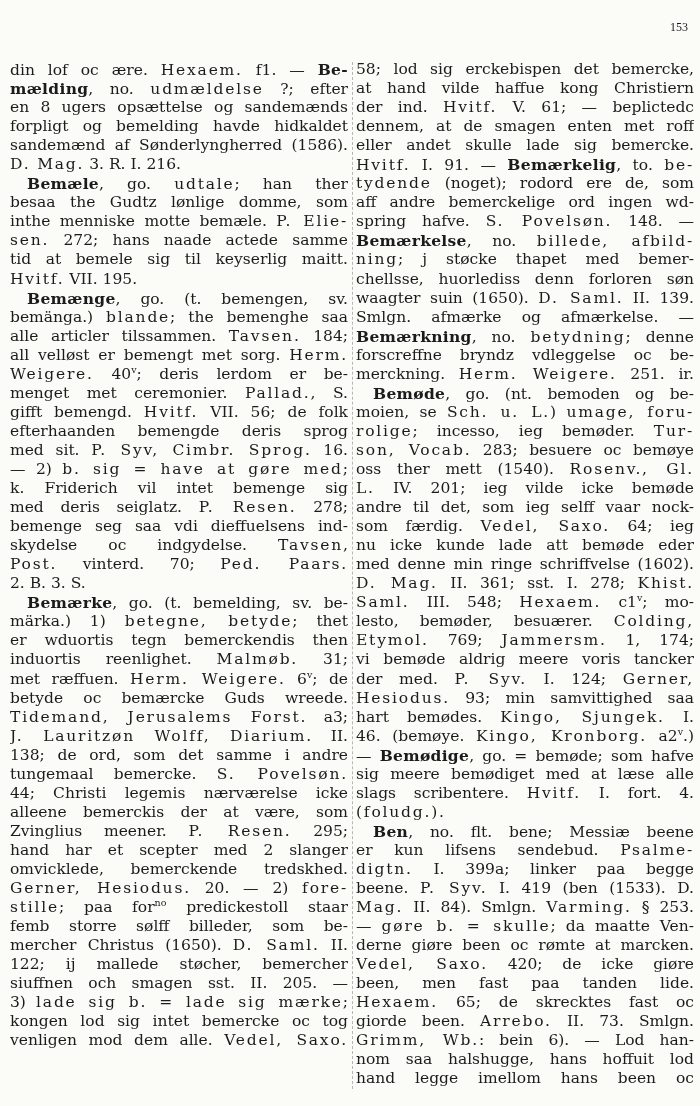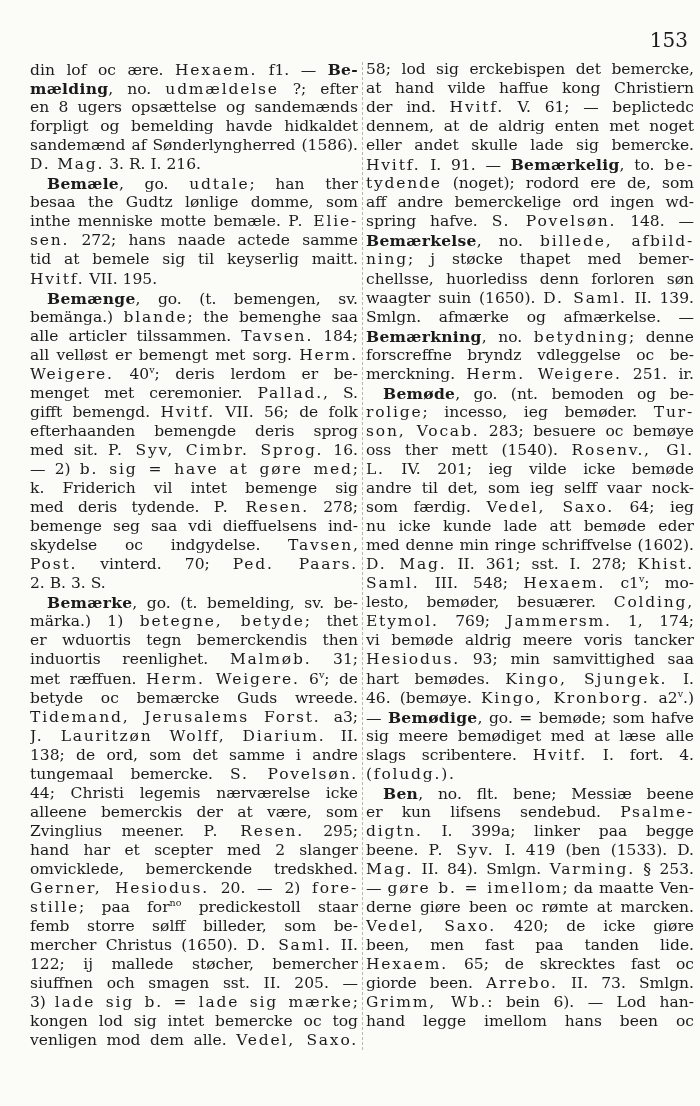--- a/index.html
+++ b/index.html
@@ -9,22 +9,22 @@
     position:relative;
     width:700px; height:1106px;
     background:var(--paper);
     color:var(--ink);
     font-family:"DejaVu Serif","Liberation Serif",serif;
     overflow:hidden;
     box-sizing:border-box;
   }
   .header { position:relative; height:22px; padding-top:13px; font-size:15.5px; }
   .title { display:block; text-align:center; letter-spacing:0.6px; }
-  .pageno { position:absolute; right:12px; top:28px; font-size:20px; }
-  .columns { display:flex; margin-top:25px; padding:0 6px 0 10px;margin-left:20px; }
+  .pageno { position:absolute; right:12px; top:20px; font-size:12px;font-family:Liberation Serif, serif; }
+  .columns { display:flex; margin-top:25px; padding:0 6px 0 10px; }
   .col { width:338px; font-size:15.5px; line-height:19.05px; }
   .divider { width:0; border-left:1px dashed var(--rule); margin:2px 3px 0 4px; }
   .line {
     height:19.05px; overflow:hidden;
     text-align:justify; text-align-last:justify;
   }
   .line.end { text-align-last:left; }
   .line.ind { text-indent:17px; }
   .b  { font-weight:bold; letter-spacing:0.3px; }
   .sp { letter-spacing:1.8px; }
@@ -55,21 +55,21 @@
         <div class="line"><span>bemänga.) </span><span class="sp">blande</span><span>; the bemenghe saa</span></div>
         <div class="line"><span>alle articler tilssammen. </span><span class="sp">Tavsen.</span><span> 184;</span></div>
         <div class="line"><span>all velløst er bemengt met sorg. </span><span class="sp">Herm.</span></div>
         <div class="line"><span class="sp">Weigere.</span><span> 40</span><span class="sup">v</span><span>; deris lerdom er be-</span></div>
         <div class="line"><span>menget met ceremonier. </span><span class="sp">Pallad.</span><span>, S.</span></div>
         <div class="line"><span>gifft bemengd. </span><span class="sp">Hvitf.</span><span> VII. 56; de folk</span></div>
         <div class="line"><span>efterhaanden bemengde deris sprog</span></div>
         <div class="line"><span>med sit. </span><span class="sp">P. Syv, Cimbr. Sprog.</span><span> 16.</span></div>
         <div class="line"><span>— 2) </span><span class="sp">b. sig = have at gøre med</span><span>;</span></div>
         <div class="line"><span>k. Friderich vil intet bemenge sig</span></div>
-        <div class="line"><span>med deris tydende. </span><span class="sp">P. Resen.</span><span> 278;</span></div>
+        <div class="line"><span>med deris seiglatz. </span><span class="sp">P. Resen.</span><span> 278;</span></div>
         <div class="line"><span>bemenge seg saa vdi dieffuelsens ind-</span></div>
         <div class="line"><span>skydelse oc indgydelse. </span><span class="sp">Tavsen</span><span>,</span></div>
         <div class="line"><span class="sp">Post.</span><span> vinterd. 70; </span><span class="sp">Ped. Paars.</span></div>
         <div class="line end"><span>2. B. 3. S.</span></div>
         <div class="line ind"><span class="b">Bemærke</span><span>, go. (t. bemelding, sv. be-</span></div>
         <div class="line"><span>märka.) 1) </span><span class="sp">betegne, betyde</span><span>; thet</span></div>
         <div class="line"><span>er wduortis tegn bemerckendis then</span></div>
         <div class="line"><span>induortis reenlighet. </span><span class="sp">Malmøb.</span><span> 31;</span></div>
         <div class="line"><span>met ræffuen. </span><span class="sp">Herm. Weigere.</span><span> 6</span><span class="sup">v</span><span>; de</span></div>
         <div class="line"><span>betyde oc bemærcke Guds wreede.</span></div>
@@ -90,63 +90,66 @@
         <div class="line"><span>siuffnen och smagen sst. II. 205. —</span></div>
         <div class="line"><span>3) </span><span class="sp">lade sig b. = lade sig mærke</span><span>;</span></div>
         <div class="line"><span>kongen lod sig intet bemercke oc tog</span></div>
         <div class="line"><span>venligen mod dem alle. </span><span class="sp">Vedel, Saxo.</span></div>
       </div>
     <div class="divider"></div>
     <div class="col" id="col-right">
         <div class="line"><span>58; lod sig erckebispen det bemercke,</span></div>
         <div class="line"><span>at hand vilde haffue kong Christiern</span></div>
         <div class="line"><span>der ind. </span><span class="sp">Hvitf.</span><span> V. 61; — beplictedc</span></div>
-        <div class="line"><span>dennem, at de aldrig enten met noget</span></div>
+        <div class="line"><span>dennem, at de smagen enten met roff</span></div>
         <div class="line"><span>eller andet skulle lade sig bemercke.</span></div>
         <div class="line"><span class="sp">Hvitf.</span><span> I. 91. — </span><span class="b">Bemærkelig</span><span>, to. </span><span class="sp">be-</span></div>
         <div class="line"><span class="sp">tydende</span><span> (noget); rodord ere de, som</span></div>
         <div class="line"><span>aff andre bemerckelige ord ingen wd-</span></div>
         <div class="line"><span>spring hafve. </span><span class="sp">S. Povelsøn.</span><span> 148. —</span></div>
         <div class="line"><span class="b">Bemærkelse</span><span>, no. </span><span class="sp">billede, afbild-</span></div>
         <div class="line"><span class="sp">ning</span><span>; j støcke thapet med bemer-</span></div>
         <div class="line"><span>chellsse, huorlediss denn forloren søn</span></div>
         <div class="line"><span>waagter suin (1650). </span><span class="sp">D. Saml.</span><span> II. 139.</span></div>
         <div class="line"><span>Smlgn. afmærke og afmærkelse. —</span></div>
         <div class="line"><span class="b">Bemærkning</span><span>, no. </span><span class="sp">betydning</span><span>; denne</span></div>
         <div class="line"><span>forscreffne bryndz vdleggelse oc be-</span></div>
         <div class="line"><span>merckning. </span><span class="sp">Herm. Weigere.</span><span> 251. ir.</span></div>
         <div class="line ind"><span class="b">Bemøde</span><span>, go. (nt. bemoden og be-</span></div>
+        <div class="line"><span>moien, se </span><span class="sp">Sch. u. L.</span><span>) </span><span class="sp">umage, foru-</span></div>
         <div class="line"><span class="sp">rolige</span><span>; incesso, ieg bemøder. </span><span class="sp">Tur-</span></div>
         <div class="line"><span class="sp">son, Vocab.</span><span> 283; besuere oc bemøye</span></div>
         <div class="line"><span>oss ther mett (1540). </span><span class="sp">Rosenv., Gl.</span></div>
         <div class="line"><span class="sp">L.</span><span> IV. 201; ieg vilde icke bemøde</span></div>
         <div class="line"><span>andre til det, som ieg selff vaar nock-</span></div>
         <div class="line"><span>som færdig. </span><span class="sp">Vedel, Saxo.</span><span> 64; ieg</span></div>
         <div class="line"><span>nu icke kunde lade att bemøde eder</span></div>
         <div class="line"><span>med denne min ringe schriffvelse (1602).</span></div>
         <div class="line"><span class="sp">D. Mag.</span><span> II. 361; sst. I. 278; </span><span class="sp">Khist.</span></div>
         <div class="line"><span class="sp">Saml.</span><span> III. 548; </span><span class="sp">Hexaem.</span><span> c1</span><span class="sup">v</span><span>; mo-</span></div>
         <div class="line"><span>lesto, bemøder, besuærer. </span><span class="sp">Colding,</span></div>
         <div class="line"><span class="sp">Etymol.</span><span> 769; </span><span class="sp">Jammersm.</span><span> 1, 174;</span></div>
         <div class="line"><span>vi bemøde aldrig meere voris tancker</span></div>
+        <div class="line"><span>der med. </span><span class="sp">P. Syv.</span><span> I. 124; </span><span class="sp">Gerner,</span></div>
         <div class="line"><span class="sp">Hesiodus.</span><span> 93; min samvittighed saa</span></div>
         <div class="line"><span>hart bemødes. </span><span class="sp">Kingo, Sjungek.</span><span> I.</span></div>
         <div class="line"><span>46. (bemøye. </span><span class="sp">Kingo, Kronborg.</span><span> a2</span><span class="sup">v</span><span>.)</span></div>
         <div class="line"><span>— </span><span class="b">Bemødige</span><span>, go. = bemøde; som hafve</span></div>
         <div class="line"><span>sig meere bemødiget med at læse alle</span></div>
         <div class="line"><span>slags scribentere. </span><span class="sp">Hvitf.</span><span> I. fort. 4.</span></div>
         <div class="line end"><span class="sp">(foludg.).</span></div>
         <div class="line ind"><span class="b">Ben</span><span>, no. flt. bene; Messiæ beene</span></div>
         <div class="line"><span>er kun lifsens sendebud. </span><span class="sp">Psalme-</span></div>
         <div class="line"><span class="sp">digtn.</span><span> I. 399a; linker paa begge</span></div>
         <div class="line"><span>beene. </span><span class="sp">P. Syv.</span><span> I. 419 (ben (1533). D.</span></div>
         <div class="line"><span class="sp">Mag.</span><span> II. 84). Smlgn. </span><span class="sp">Varming.</span><span> § 253.</span></div>
-        <div class="line"><span>— </span><span class="sp">gøre b. = imellom</span><span>; da maatte Ven-</span></div>
+        <div class="line"><span>— </span><span class="sp">gøre b. = skulle</span><span>; da maatte Ven-</span></div>
         <div class="line"><span>derne giøre been oc rømte at marcken.</span></div>
         <div class="line"><span class="sp">Vedel, Saxo.</span><span> 420; de icke giøre</span></div>
         <div class="line"><span>been, men fast paa tanden lide.</span></div>
         <div class="line"><span class="sp">Hexaem.</span><span> 65; de skrecktes fast oc</span></div>
         <div class="line"><span>giorde been. </span><span class="sp">Arrebo.</span><span> II. 73. Smlgn.</span></div>
         <div class="line"><span class="sp">Grimm, Wb.</span><span>: bein 6). — Lod han-</span></div>
+        <div class="line"><span>nom saa halshugge, hans hoffuit lod</span></div>
         <div class="line"><span>hand legge imellom hans been oc</span></div>
       </div>
   </div>
 </div>
 
 </body></html>

